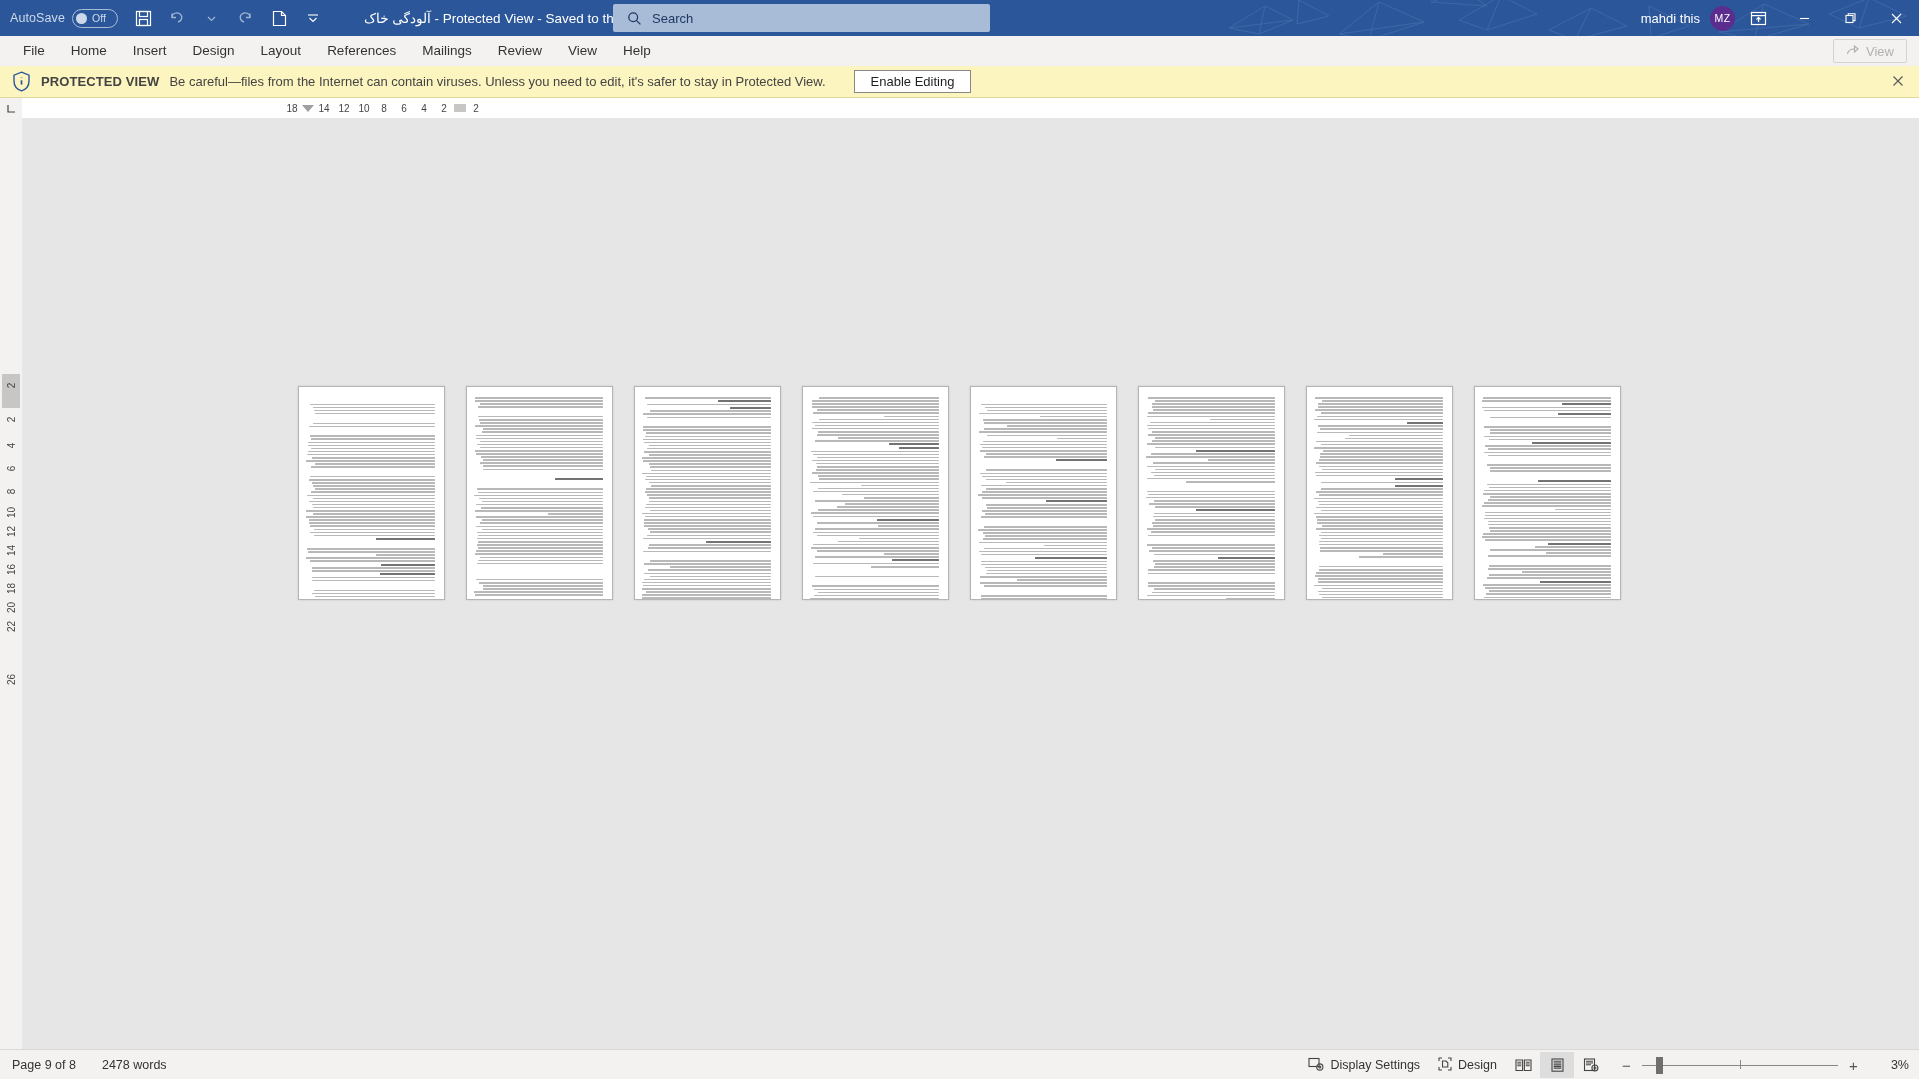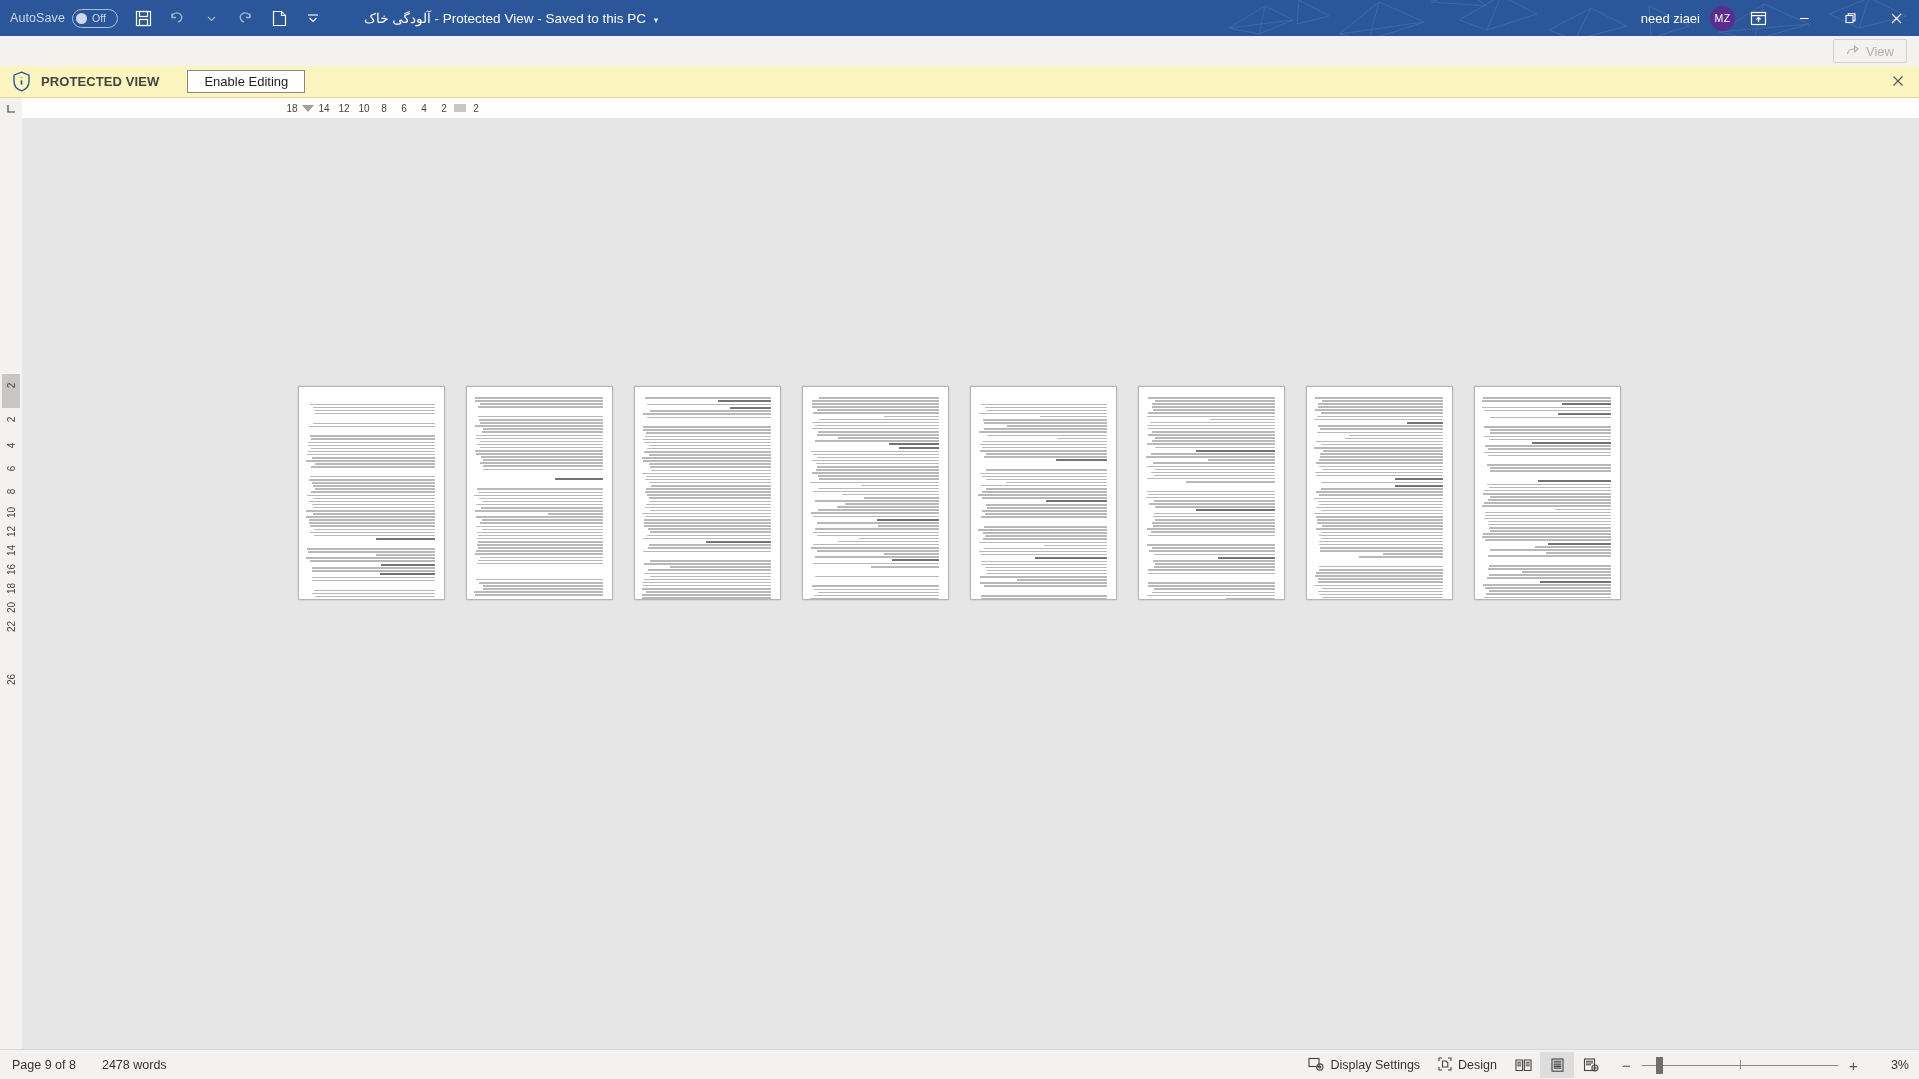--- a/index.html
+++ b/index.html
@@ -281,23 +281,32 @@
           <path d="M3.5 6 L7 9.5 L10.5 6"></path>
       </svg>
     </span>
   </div>
 
   <div class="tb-title">
     <span>آلودگی خاک  -  Protected View  -  Saved to this PC</span>
     <span class="dd">▾</span>
   </div>
 
+  <div class="search-box">
+    <span class="s-ico">
+      <svg width="15" height="15" viewBox="0 0 15 15" fill="none" stroke="#1f3864" stroke-width="1.3">
+        <circle cx="6.2" cy="6.2" r="4.4"></circle>
+          <path d="M9.6 9.6 L13.4 13.4"></path>
+      </svg>
+    </span>
+    <span class="s-txt">Search</span>
+  </div>
 
   <div class="tb-right">
-    <span class="user-name">need ziaei</span>
+    <span class="user-name">mahdi this</span>
     <span class="avatar">MZ</span>
     <span class="ribbon-display-btn">
       <svg width="17" height="15" viewBox="0 0 17 15" fill="none" stroke="#ffffff" stroke-width="1.2">
         <rect x="1.5" y="1.5" width="14" height="12"></rect>
         <path d="M1.5 4.6 H15.5"></path>
         <path d="M8.5 11 L8.5 6.5 M6.5 8.5 L8.5 6.4 L10.5 8.5"></path>
       </svg>
     </span>
     <span class="wbtn">
       <svg width="13" height="13" viewBox="0 0 13 13" stroke="#ffffff" stroke-width="1.1">
@@ -312,40 +321,53 @@
     </span>
     <span class="wbtn close">
       <svg width="13" height="13" viewBox="0 0 13 13" stroke="#ffffff" stroke-width="1.1">
           <path d="M2 2 L11 11 M11 2 L2 11"></path>
         </svg>
     </span>
   </div>
 </div>
 
 <div class="ribbonbar">
+  <div class="tabs">
+    <span class="tab">File</span>
+    <span class="tab">Home</span>
+    <span class="tab">Insert</span>
+    <span class="tab">Design</span>
+    <span class="tab">Layout</span>
+    <span class="tab">References</span>
+    <span class="tab">Mailings</span>
+    <span class="tab">Review</span>
+    <span class="tab">View</span>
+    <span class="tab">Help</span>
+  </div>
   <div class="share-btn">
     <span>
       <svg width="14" height="13" viewBox="0 0 14 13" fill="none" stroke="#b3b1af" stroke-width="1.2">
         <path d="M1.5 11 C2 7.5, 5 6, 8.5 6"></path>
           <path d="M8.5 3 L12 6 L8.5 9 Z"></path>
       </svg>
     </span>
     <span>View</span>
   </div>
 </div>
 
 <div class="pv-bar">
   <span class="pv-icon">
     <svg width="19" height="21" viewBox="0 0 19 21" fill="none" stroke="#2b579a" stroke-width="1.4">
       <path d="M9.5 1.2 L17 4.2 V10 C17 15.2 13.4 18.6 9.5 19.8 C5.6 18.6 2 15.2 2 10 V4.2 Z"></path>
       <path d="M9.5 6.6 V7.1" stroke-width="2"></path>
       <path d="M9.5 9.3 V13.6" stroke-width="1.7"></path>
     </svg>
   </span>
   <span class="pv-strong">PROTECTED VIEW</span>
+  <span class="pv-text">Be careful—files from the Internet can contain viruses. Unless you need to edit, it's safer to stay in Protected View.</span>
   <span class="pv-btn">Enable Editing</span>
   <span class="pv-close">
     <svg width="12" height="12" viewBox="0 0 12 12" stroke="#555" stroke-width="1.1">
         <path d="M1.5 1.5 L10.5 10.5 M10.5 1.5 L1.5 10.5"></path>
       </svg>
   </span>
 </div>
 
 <div class="ruler-h">
   <div class="ruler-corner">

